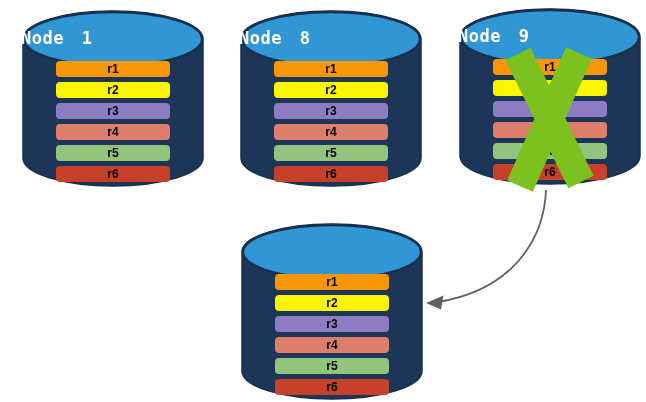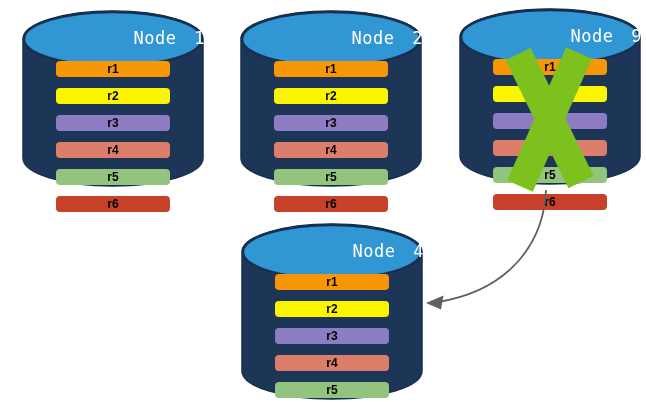--- a/index.html
+++ b/index.html
@@ -27,37 +27,37 @@
     stroke-width: 1.5;
   }
   .cyl-top {
     fill: var(--cylinder-top, #3096D4);
     stroke: var(--cylinder-outline, #16304F);
     stroke-width: 2.5;
   }
   .node-title {
     position: absolute;
     left: 0; right: 0; top: 20px;
-    text-align: right;
+    text-align: left;
     font-family: "DejaVu Sans Mono", monospace;
-    font-weight: normal;
+    font-weight: bold;
     font-size: 17px;
     color: var(--node-title, #fff);
     word-spacing: 7px;
     letter-spacing: 0.5px;
   }
   .bars {
     position: absolute;
     left: 35px;
     top: 53px;
     width: 114px;
   }
   .bar {
     height: 16px;
-    margin-bottom: 11px;
+    margin-bottom: 5px;
     border-radius: 4px;
     text-align: center;
     line-height: 16px;
     font-weight: bold;
     font-size: 12px;
     color: var(--replica-text, #000);
   }
   .x-overlay {
     position: absolute;
     left: 0; top: 0;
@@ -109,21 +109,21 @@
         <div class="bar" style="background: rgb(147, 196, 125);"><span>r5</span></div>
         <div class="bar" style="background: rgb(199, 64, 42);"><span>r6</span></div>
       </div>
   </div>
 
   <div class="node" id="node-1">
     <svg class="cyl" viewBox="0 0 184 182">
       <path class="cyl-body" d="M2 31 L2 150 A90 28 0 0 0 182 150 L182 31 A90 28 0 0 0 2 31 Z"></path>
       <ellipse class="cyl-top" cx="92" cy="31" rx="89" ry="27"></ellipse>
     </svg>
-    <div class="node-title">Node 2</div>
+    <div class="node-title">Node 8</div>
     <div class="bars">
         <div class="bar" style="background: rgb(247, 151, 6);"><span>r1</span></div>
         <div class="bar" style="background: rgb(251, 245, 0);"><span>r2</span></div>
         <div class="bar" style="background: rgb(142, 124, 195);"><span>r3</span></div>
         <div class="bar" style="background: rgb(221, 126, 107);"><span>r4</span></div>
         <div class="bar" style="background: rgb(147, 196, 125);"><span>r5</span></div>
         <div class="bar" style="background: rgb(199, 64, 42);"><span>r6</span></div>
       </div>
   </div>
 
@@ -145,21 +145,20 @@
       <line x1="60" y1="48" x2="123" y2="176"></line>
       <line x1="121" y1="47" x2="62" y2="180"></line>
     </svg>
   </div>
 
   <div class="node" id="node-3">
     <svg class="cyl" viewBox="0 0 184 182">
       <path class="cyl-body" d="M2 31 L2 150 A90 28 0 0 0 182 150 L182 31 A90 28 0 0 0 2 31 Z"></path>
       <ellipse class="cyl-top" cx="92" cy="31" rx="89" ry="27"></ellipse>
     </svg>
-    <div class="node-title">Node 4</div>
     <div class="bars">
         <div class="bar" style="background: rgb(247, 151, 6);"><span>r1</span></div>
         <div class="bar" style="background: rgb(251, 245, 0);"><span>r2</span></div>
         <div class="bar" style="background: rgb(142, 124, 195);"><span>r3</span></div>
         <div class="bar" style="background: rgb(221, 126, 107);"><span>r4</span></div>
         <div class="bar" style="background: rgb(147, 196, 125);"><span>r5</span></div>
         <div class="bar" style="background: rgb(199, 64, 42);"><span>r6</span></div>
       </div>
   </div>
 

